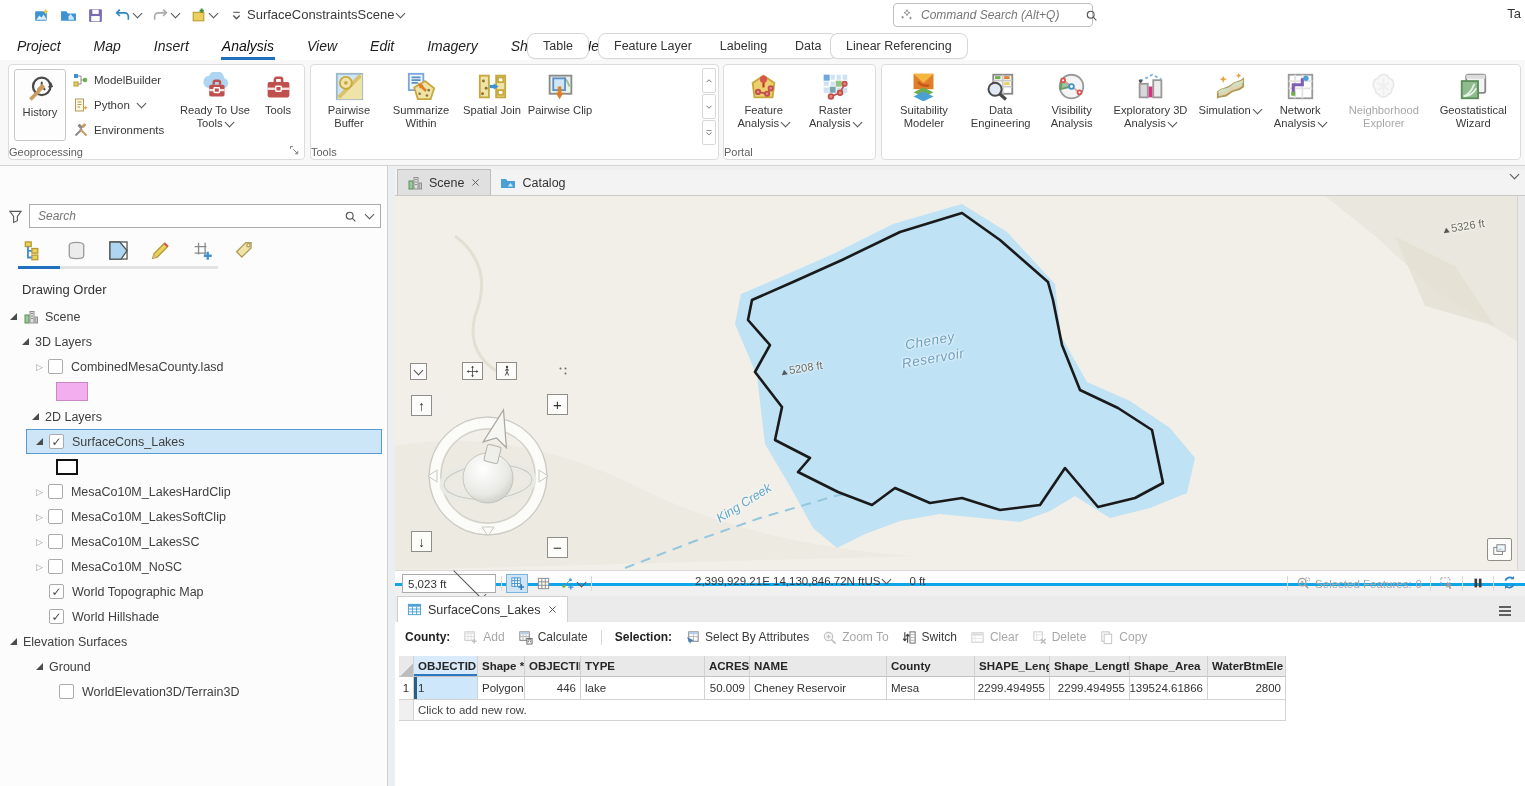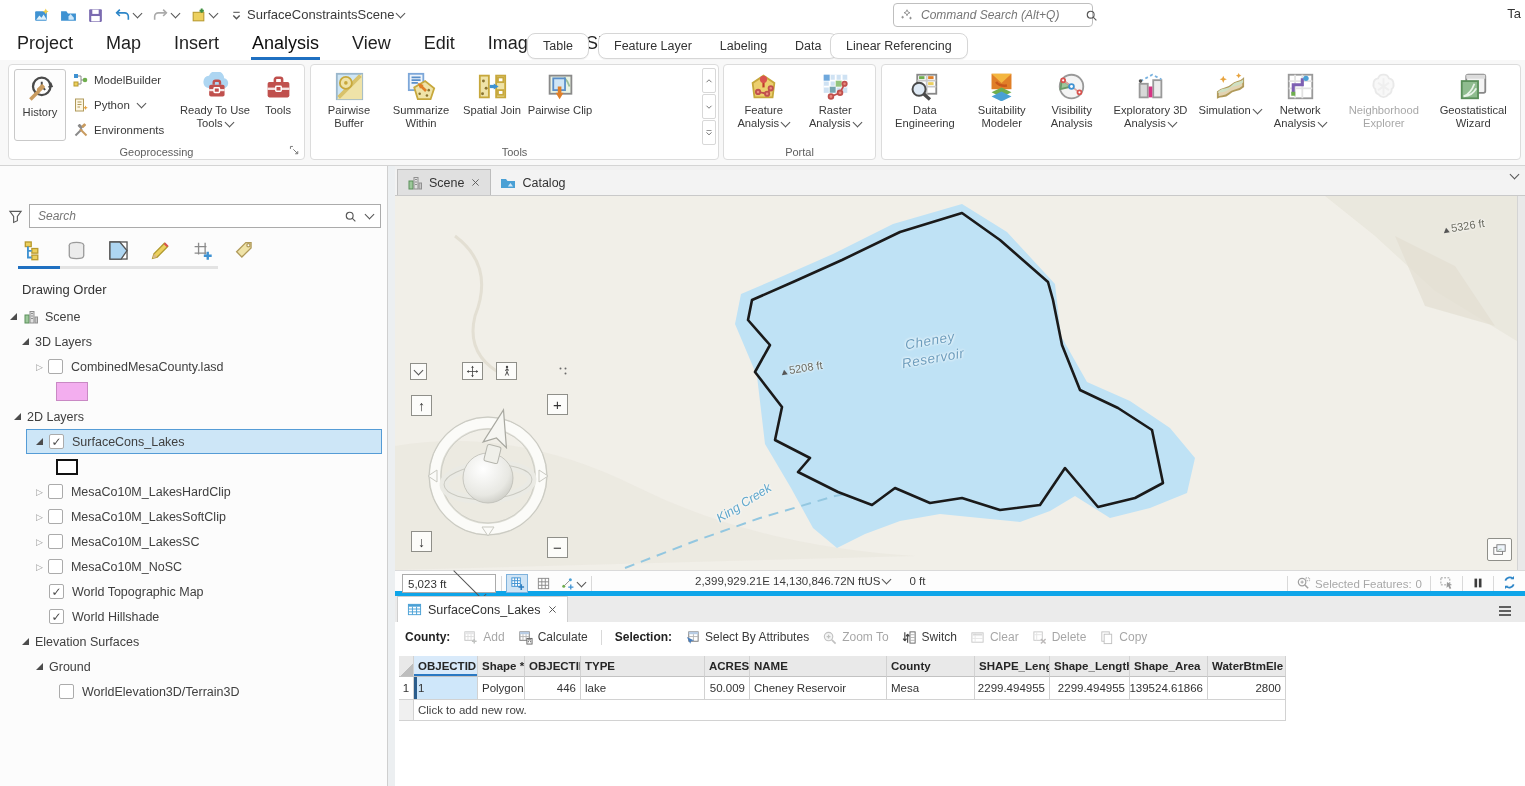--- a/index.html
+++ b/index.html
@@ -15,29 +15,29 @@
   .qbtn{height:24px;display:flex;align-items:center;padding:0 3px;}
   #doc-title{position:absolute;left:247px;top:7px;font-size:13px;color:#3a3a3a;display:flex;align-items:center;}
   #cmdsearch{position:absolute;left:893px;top:3px;width:186px;height:22px;border:1px solid #bfbfbf;border-radius:4px;
              display:flex;align-items:center;padding:0 6px;gap:5px;background:#fff;}
   #cmdsearch input{border:none;outline:none;flex:1;font-style:italic;color:#6d6d6d;font-size:12px;
                    font-family:"Liberation Sans",sans-serif;background:transparent;}
   #topright{position:absolute;right:4px;top:6px;font-size:13px;color:#333;}
   
   #tabrow{position:absolute;left:0;top:30px;width:100%;height:30px;background:#fff;}
   #main-tabs{position:absolute;left:16px;top:0;display:flex;gap:31px;height:30px;align-items:flex-end;}
-  .rtab{font-size:18px;color:#1f1f1f;padding:3px 1px 6px;cursor:default;}
+  .rtab{font-size:14px;color:#1f1f1f;padding:3px 1px 6px;cursor:default;font-style:italic;}
   .rtab.active{border-bottom:3px solid #1f70c1;padding-bottom:3px;color:#0d0d0d;}
   .ctxbox{position:absolute;top:3px;height:24px;border:1px solid #d6d6d6;border-radius:8px;background:#fff;
           display:flex;align-items:center;gap:28px;padding:0 15px;font-size:12.5px;color:#333;
           box-shadow:0 1px 1px rgba(0,0,0,.05);}
   
   #ribbon{position:absolute;left:0;top:60px;width:100%;height:106px;background:#f8f8f8;border-bottom:1px solid #d4d4d4;box-sizing:border-box;}
   .rgroup{position:absolute;top:4px;height:96px;background:#fff;border:1px solid #dcdcdc;border-radius:4px;box-sizing:border-box;}
-  .glabel{position:absolute;bottom:1px;left:0;right:0;text-align:center;font-size:11px;color:#5f5f5f;}
+  .glabel{position:absolute;bottom:1px;left:0;right:0;text-align:left;font-size:11px;color:#5f5f5f;}
   .gcontent{position:absolute;left:0;top:0;right:0;bottom:17px;display:flex;align-items:flex-start;padding:2px 4px;box-sizing:border-box;}
   .bigbtn{display:flex;flex-direction:column;align-items:center;padding-top:5px;font-size:11.2px;line-height:1.18;
           text-align:center;color:#3a3a3a;border-radius:3px;box-sizing:border-box;}
   .bigbtn .ic{width:29px;height:29px;margin-bottom:3px;}
   .smallbtn{display:flex;align-items:center;gap:5px;font-size:11.5px;color:#3a3a3a;height:25px;}
   .smallbtn .ic{width:16px;height:16px;}
   .boxed{border:1px solid #c9c9c9;border-radius:3px;background:#fdfdfd;}
   .disabled{opacity:.45;filter:grayscale(.95);}
   .scrollcol{position:absolute;right:2px;top:3px;width:14px;}
   .scrollbtn{width:14px;height:25px;border:1px solid #d8d8d8;border-radius:2px;margin-bottom:1px;
@@ -84,22 +84,22 @@
   .maplabel{position:absolute;white-space:nowrap;text-shadow:0 0 3px #fff,0 0 3px #fff;}
   #lbl-res{color:#6d9dbd;font-style:italic;font-size:13.5px;letter-spacing:.6px;transform:rotate(-10deg);text-align:center;line-height:1.3;}
   #lbl-creek{color:#5fa7cc;font-style:italic;font-size:12.5px;transform:rotate(-32deg);}
   .elev{color:#6b6b60;font-size:11px;transform:rotate(-9deg);}
   .elev .tri{display:inline-block;width:0;height:0;border-left:3px solid transparent;border-right:3px solid transparent;border-bottom:5px solid #555;margin-right:2px;}
   #mapscroll{position:absolute;right:0;top:0;width:8px;height:374px;background:#e9e9e9;border-left:1px solid #d4d4d4;box-sizing:border-box;}
   .navbtn{position:absolute;background:rgba(253,253,251,.92);border:1px solid #8f8f89;display:flex;align-items:center;
           justify-content:center;color:#333;box-sizing:border-box;}
   #compass{position:absolute;left:23px;top:206px;width:140px;height:150px;}
   
-  #mapstatus{position:absolute;left:0;top:404px;right:0;height:26px;background:#fdfdfd;border-top:1px solid #dadada;
-             border-bottom:5px solid #0ea5e9;box-sizing:border-box;}
+  #mapstatus{position:absolute;left:0;top:404px;right:0;height:16px;background:#fdfdfd;border-top:1px solid #dadada;
+             border-bottom:3px solid #0ea5e9;box-sizing:border-box;}
   #scalebox{position:absolute;left:7px;top:3px;width:94px;height:19px;border:1px solid #ababab;background:#fff;
             display:flex;align-items:center;padding:0 5px;font-size:11.5px;box-sizing:border-box;}
   #scalebox span{flex:1;}
   .msep{position:absolute;top:5px;width:1px;height:15px;background:#d9d9d9;}
   .mtool{position:absolute;top:3px;height:19px;display:flex;align-items:center;justify-content:center;padding:0 2px;box-sizing:border-box;}
   .mtool .ic{width:15px;height:15px;}
   .mtool.activeTool{background:#cfe4f5;border:1px solid #7fb2dc;}
   #coordbar{position:absolute;left:300px;top:4px;display:flex;align-items:center;font-size:11.5px;color:#3a3a3a;}
   #statusright{position:absolute;right:8px;top:4px;display:flex;align-items:center;gap:8px;font-size:11.5px;}
   .vline{width:1px;height:15px;background:#d9d9d9;}
@@ -434,46 +434,46 @@
                 <circle cx="13" cy="6.5" r="1.2" fill="#e98b7d" stroke="#c0504d"></circle>
               </svg>
             </span>
             <span>Raster Analysis<span class="chev"></span></span>
           </div>
         </div>
         <div class="glabel">Portal</div>
       </div>
       <div class="rgroup" style="left: 881px; width: 640px;">
         <div class="gcontent">
+          <div class="bigbtn" style="width:78px">
+            <span class="ic " style="width:29px;height:29px">
+              <svg viewBox="0 0 16 16">
+                <rect x="2.5" y="1" width="11" height="8.5" fill="#e07f28"></rect>
+                <path d="M2.5 1l5.5 5 5.5-5z" fill="#f4b63f"></path>
+                <path d="M5 5.5q2 2.5 6 2" fill="none" stroke="#c8571b" stroke-width="1.4"></path>
+                <path d="M8 8.5l5.5 2.7L8 13.9l-5.5-2.7z" fill="#6fae4e"></path>
+                <path d="M8 10.8l5.5 2.7L8 16.2l-5.5-2.7z" fill="#4aa0d5"></path>
+              </svg>
+            </span>
+            <span>Suitability Modeler</span>
+          </div>
           <div class="bigbtn" style="width:80px">
             <span class="ic " style="width:29px;height:29px">
               <svg viewBox="0 0 16 16">
                 <rect x="4" y="1.5" width="10.5" height="10.5" fill="#fff" stroke="#888"></rect>
                 <path d="M4 4.8h10.5M4 8.1h10.5M9.2 1.5v10.5" stroke="#c9c9c9"></path>
                 <rect x="5" y="2.3" width="3" height="1.6" fill="#6fae4e"></rect>
                 <rect x="10" y="5.6" width="3" height="1.6" fill="#ecd05e"></rect>
                 <rect x="10" y="2.3" width="3" height="1.6" fill="#e07f28"></rect>
                 <circle cx="5" cy="9.5" r="3.6" fill="#dfeaf5" stroke="#4a4a4a" stroke-width="1.1"></circle>
                 <path d="M7.6 12.1 11 15.2" stroke="#4a4a4a" stroke-width="1.8"></path>
               </svg>
             </span>
             <span>Data Engineering</span>
           </div>
-          <div class="bigbtn" style="width:78px">
-            <span class="ic " style="width:29px;height:29px">
-              <svg viewBox="0 0 16 16">
-                <rect x="2.5" y="1" width="11" height="8.5" fill="#e07f28"></rect>
-                <path d="M2.5 1l5.5 5 5.5-5z" fill="#f4b63f"></path>
-                <path d="M5 5.5q2 2.5 6 2" fill="none" stroke="#c8571b" stroke-width="1.4"></path>
-                <path d="M8 8.5l5.5 2.7L8 13.9l-5.5-2.7z" fill="#6fae4e"></path>
-                <path d="M8 10.8l5.5 2.7L8 16.2l-5.5-2.7z" fill="#4aa0d5"></path>
-              </svg>
-            </span>
-            <span>Suitability Modeler</span>
-          </div>
           <div class="bigbtn" style="width:66px">
             <span class="ic " style="width:29px;height:29px">
               <svg viewBox="0 0 16 16">
                 <circle cx="8" cy="8" r="6.5" fill="#f4f4f4" stroke="#999"></circle>
                 <path d="M8 8 2.6 4.2 2 9.4z" fill="#9cc79a" stroke="#6a9a68"></path>
                 <path d="M4 5l7.6 5.7" stroke="#dba8a0"></path>
                 <circle cx="8" cy="8" r="1.3" fill="#fff" stroke="#3f92d2"></circle>
                 <circle cx="3.4" cy="4.6" r="1.1" fill="#fff" stroke="#d9534f"></circle>
                 <circle cx="12.4" cy="11.2" r="1.1" fill="#fff" stroke="#d9534f"></circle>
               </svg>
@@ -635,21 +635,21 @@
             <span>3D Layers</span>
           </div>
           <div class="trow" style="padding-left:36px">
             <span class="col">▷</span>
             <span class="cbx"></span>
             <span>CombinedMesaCounty.lasd</span>
           </div>
           <div class="trow" style="padding-left:46px">
             <span class="swatch" style="width:32px;height:19px;background:#f3aeef;border:1px solid #c989c4;margin-left:10px"></span>
           </div>
-          <div class="trow" style="padding-left:14px">
+          <div class="trow" style="padding-left:32px">
             <span class="exp"></span>
             <span>2D Layers</span>
           </div>
           <div class="trow sel" style="padding-left:36px">
             <span class="exp"></span>
             <span class="cbx">✓</span>
             <span>SurfaceCons_Lakes</span>
           </div>
           <div class="trow" style="padding-left:46px">
             <span class="swatch" style="width:22px;height:16px;background:#ffffff;border:2.6px solid #111;margin-left:10px"></span>
@@ -677,21 +677,21 @@
           <div class="trow" style="padding-left:36px">
             <span class="spacer" style="width:13px"></span>
             <span class="cbx">✓</span>
             <span>World Topographic Map</span>
           </div>
           <div class="trow" style="padding-left:36px">
             <span class="spacer" style="width:13px"></span>
             <span class="cbx">✓</span>
             <span>World Hillshade</span>
           </div>
-          <div class="trow" style="padding-left:22px">
+          <div class="trow" style="padding-left:10px">
             <span class="exp"></span>
             <span>Elevation Surfaces</span>
           </div>
           <div class="trow" style="padding-left:36px">
             <span class="exp"></span>
             <span>Ground</span>
           </div>
           <div class="trow" style="padding-left:46px">
             <span class="spacer" style="width:13px"></span>
             <span class="cbx"></span>

